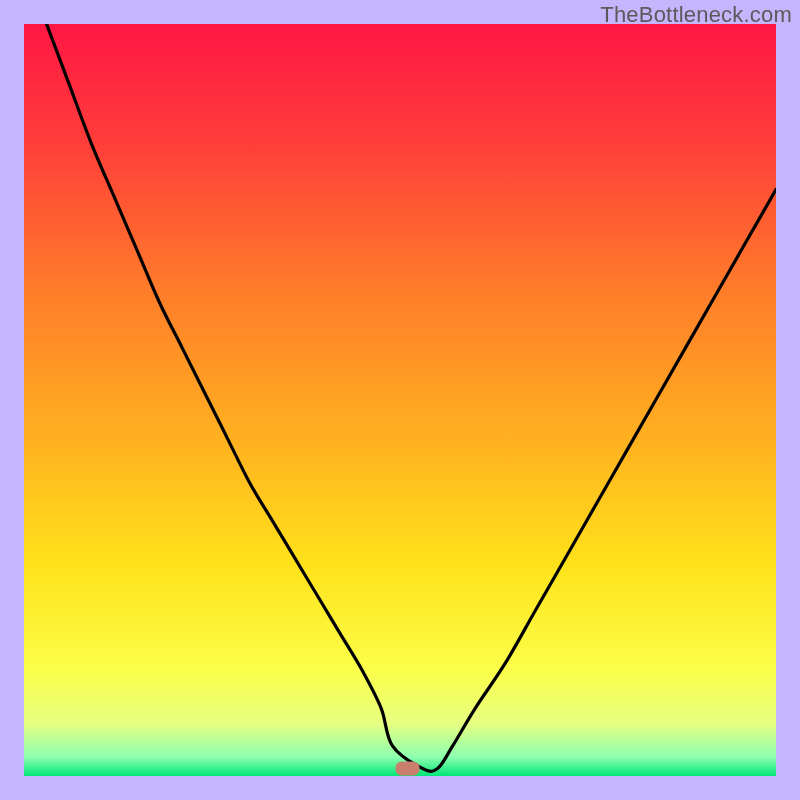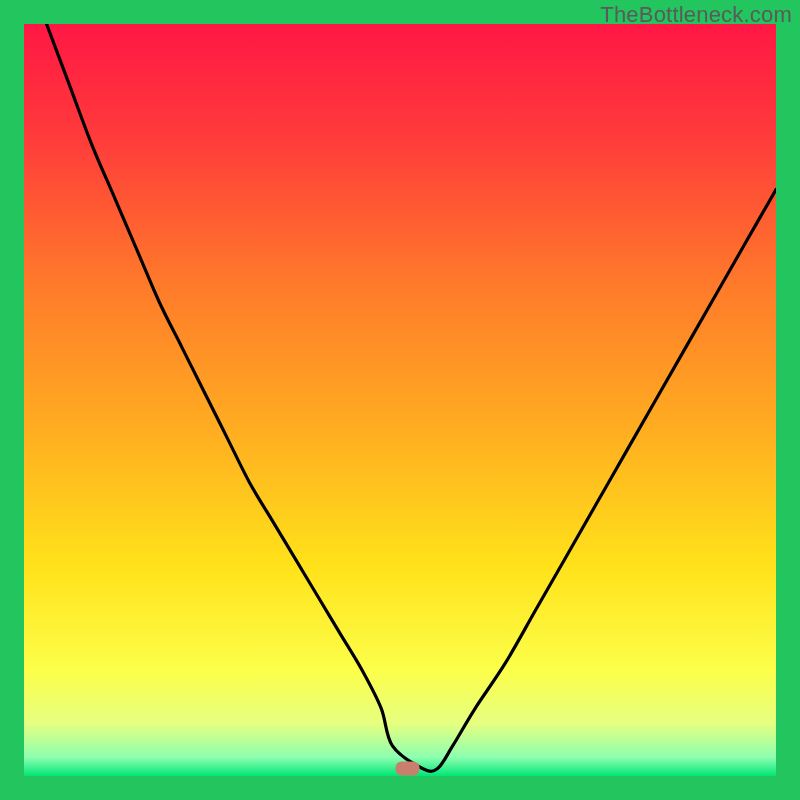--- a/index.html
+++ b/index.html
@@ -8,21 +8,21 @@
     width: 800px;
     height: 800px;
     overflow: hidden;
     background: #000;
     font-family: Arial, Helvetica, sans-serif;
   }
   .frame {
     position: relative;
     width: 800px;
     height: 800px;
-    background: #22c55e;
+    background: #c4b5fd;
   }
   .watermark {
     position: absolute;
     top: 2px;
     right: 8px;
     font-size: 22px;
     font-weight: 500;
     color: #5a5a5a;
     letter-spacing: 0.2px;
     z-index: 10;

